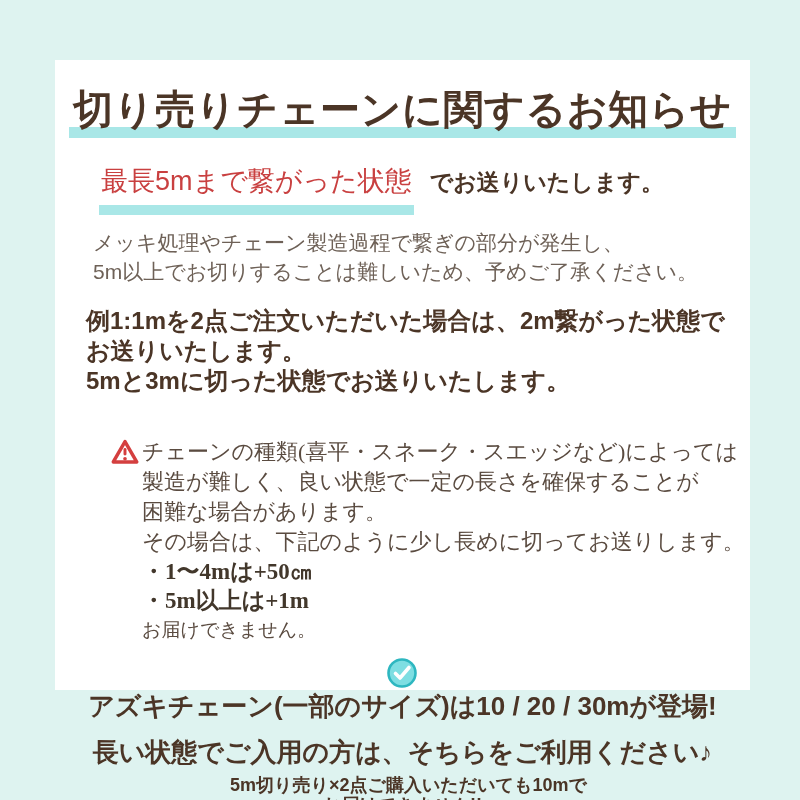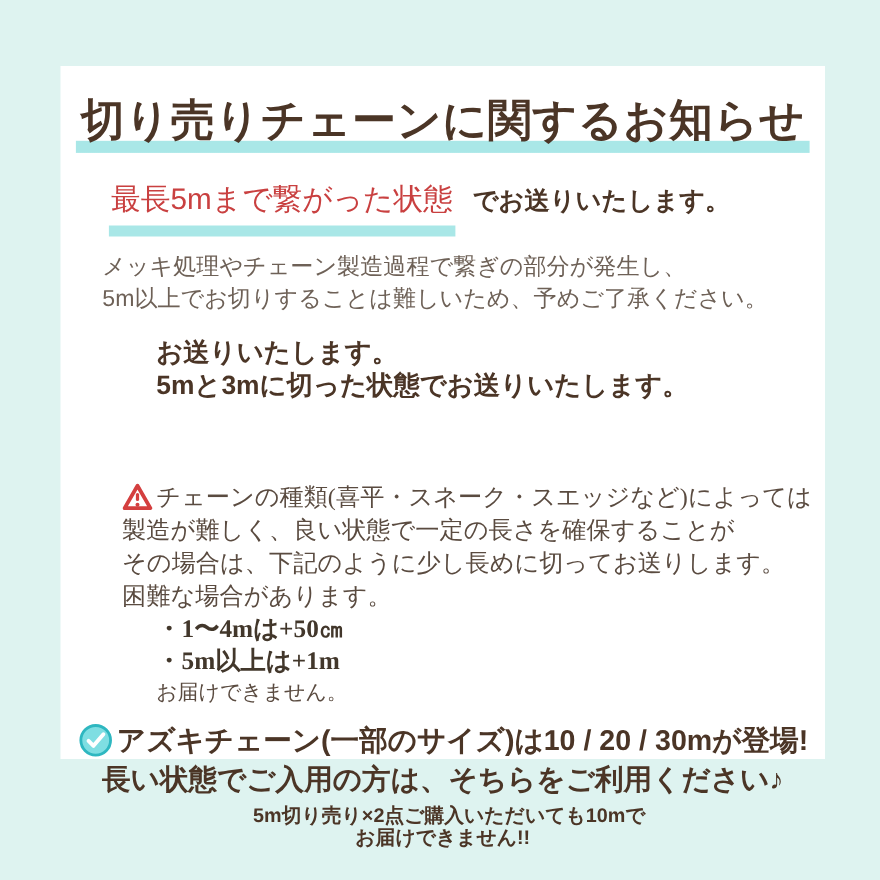--- a/index.html
+++ b/index.html
@@ -69,90 +69,91 @@
     color: var(--body-text);
     white-space: nowrap;
   }
 
   .examples {
     position: absolute; top: 246px; left: 31px;
     font-size: 24px; font-weight: 700; line-height: 30px;
     color: var(--title-text);
     white-space: nowrap;
   }
-  .ex-indent { margin-left: 56px; }
+  .ex-indent { }
 
   .warning {
     position: absolute; top: 377px; left: 56px;
     font-size: 22px; line-height: 30px;
     color: var(--warn-text);
     white-space: nowrap;
     font-family: Liberation Serif, serif;
   }
   .warn-row { display: flex; align-items: center; }
   .warn-icon { width: 28px; height: 26px; margin-right: 3px; flex: 0 0 auto; display: inline-flex; }
-  .warn-cont { }
+  .warn-cont { margin-left: 31px; }
   .warn-bullet {
     margin-left: 31px;
     font-size: 23px; font-weight: 700; line-height: 29px;
     color: var(--bullet-text);
   }
   .warn-note { margin-left: 31px; font-size: 19px; line-height: 25px; margin-top: 2px; }
 
   .promo {
     position: absolute; top: 596px; left: 0; right: 0;
     text-align: center;
     color: var(--title-text);
     font-weight: 700;
     white-space: nowrap;
   }
   .promo-line1 {
     display: flex; align-items: center; justify-content: center;
-    font-size: 26px; line-height: 33px;
+    font-size: 26px; line-height: 33px; flex-direction: column;
   }
   .check-icon { width: 34px; height: 34px; margin-right: 2px; display: inline-flex; }
-  .promo-line2 { font-size: 26px; line-height: 33px; margin-top: 2px; }
+  .promo-line2 { font-size: 26px; line-height: 33px; margin-top: 13px; }
   .promo-sub { font-size: 18px; line-height: 20px; }
   .promo-sub-first { margin-top: 6px; margin-left: 12px; }
 </style>
 </head>
 <body>
 
 <div class="card">
 
   <h1 class="title"><span class="marker">切り売りチェーンに関するお知らせ</span></h1>
 
   <div class="subtitle">
     <span class="subtitle-highlight marker">最長5mまで繋がった状態</span><span class="subtitle-suffix">でお送りいたします。</span>
   </div>
 
   <div class="intro">
     <div>メッキ処理やチェーン製造過程で繋ぎの部分が発生し、</div>
     <div>5m以上でお切りすることは難しいため、予めご了承ください。</div>
   </div>
 
   <div class="examples">
+    <div>例1:1mを2点ご注文いただいた場合は、2m繋がった状態で</div>
     <div class="ex-indent">お送りいたします。</div>
     <div class="ex-indent">5mと3mに切った状態でお送りいたします。</div>
   </div>
 
   <div class="warning">
     <div class="warn-row">
       <span class="warn-icon">
         <svg viewBox="0 0 32 30" width="28" height="26">
           <path d="M16 3 L29.5 26.5 H2.5 Z" fill="#ffffff" stroke="#d43f3f" stroke-width="4" stroke-linejoin="round"></path>
           <rect x="14.3" y="10.5" width="3.4" height="8.5" rx="1.7" fill="#d43f3f"></rect>
           <circle cx="16" cy="22.8" r="2.1" fill="#d43f3f"></circle>
         </svg>
       </span>
       <span>チェーンの種類(喜平・スネーク・スエッジなど)によっては</span>
     </div>
     <div class="warn-cont">製造が難しく、良い状態で一定の長さを確保することが</div>
+    <div class="warn-cont">困難な場合があります。</div>
     <div class="warn-cont">その場合は、下記のように少し長めに切ってお送りします。</div>
-    <div class="warn-cont">困難な場合があります。</div>
     <div class="warn-bullet">・1〜4mは+50㎝</div>
     <div class="warn-bullet">・5m以上は+1m</div>
     <div class="warn-note">お届けできません。</div>
   </div>
 
   <div class="promo">
     <div class="promo-line1">
       <span class="check-icon">
         <svg viewBox="0 0 34 34" width="34" height="34">
           <circle cx="17" cy="17" r="13.5" fill="#7edee2" stroke="#2eb7c0" stroke-width="2.6"></circle>

